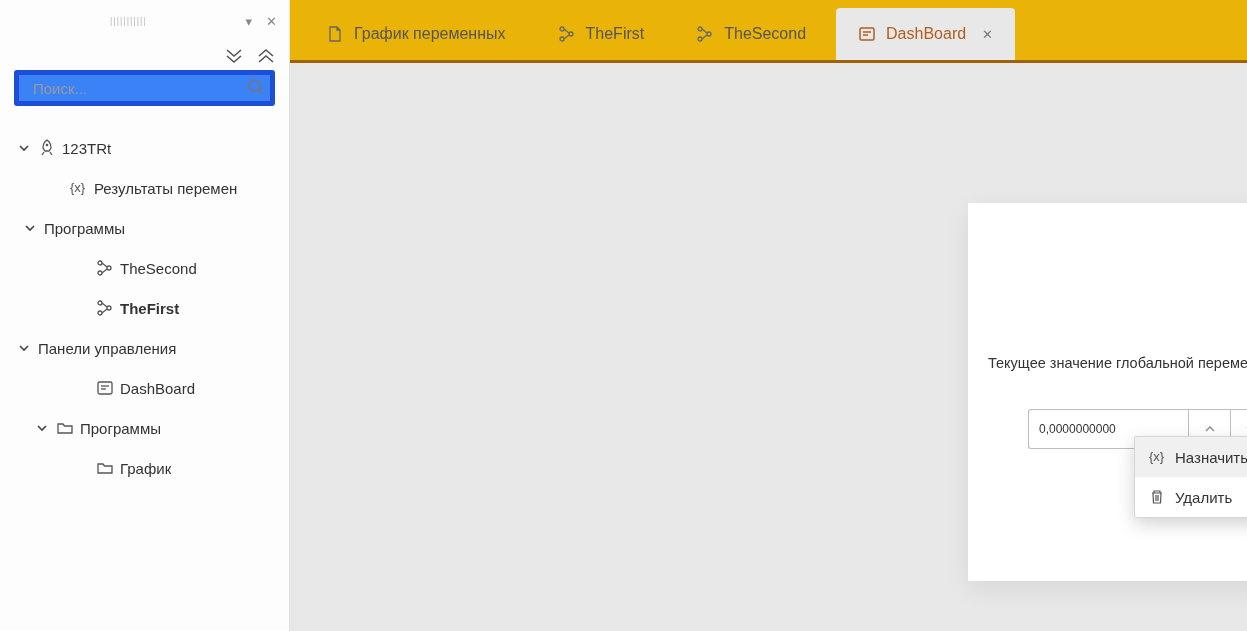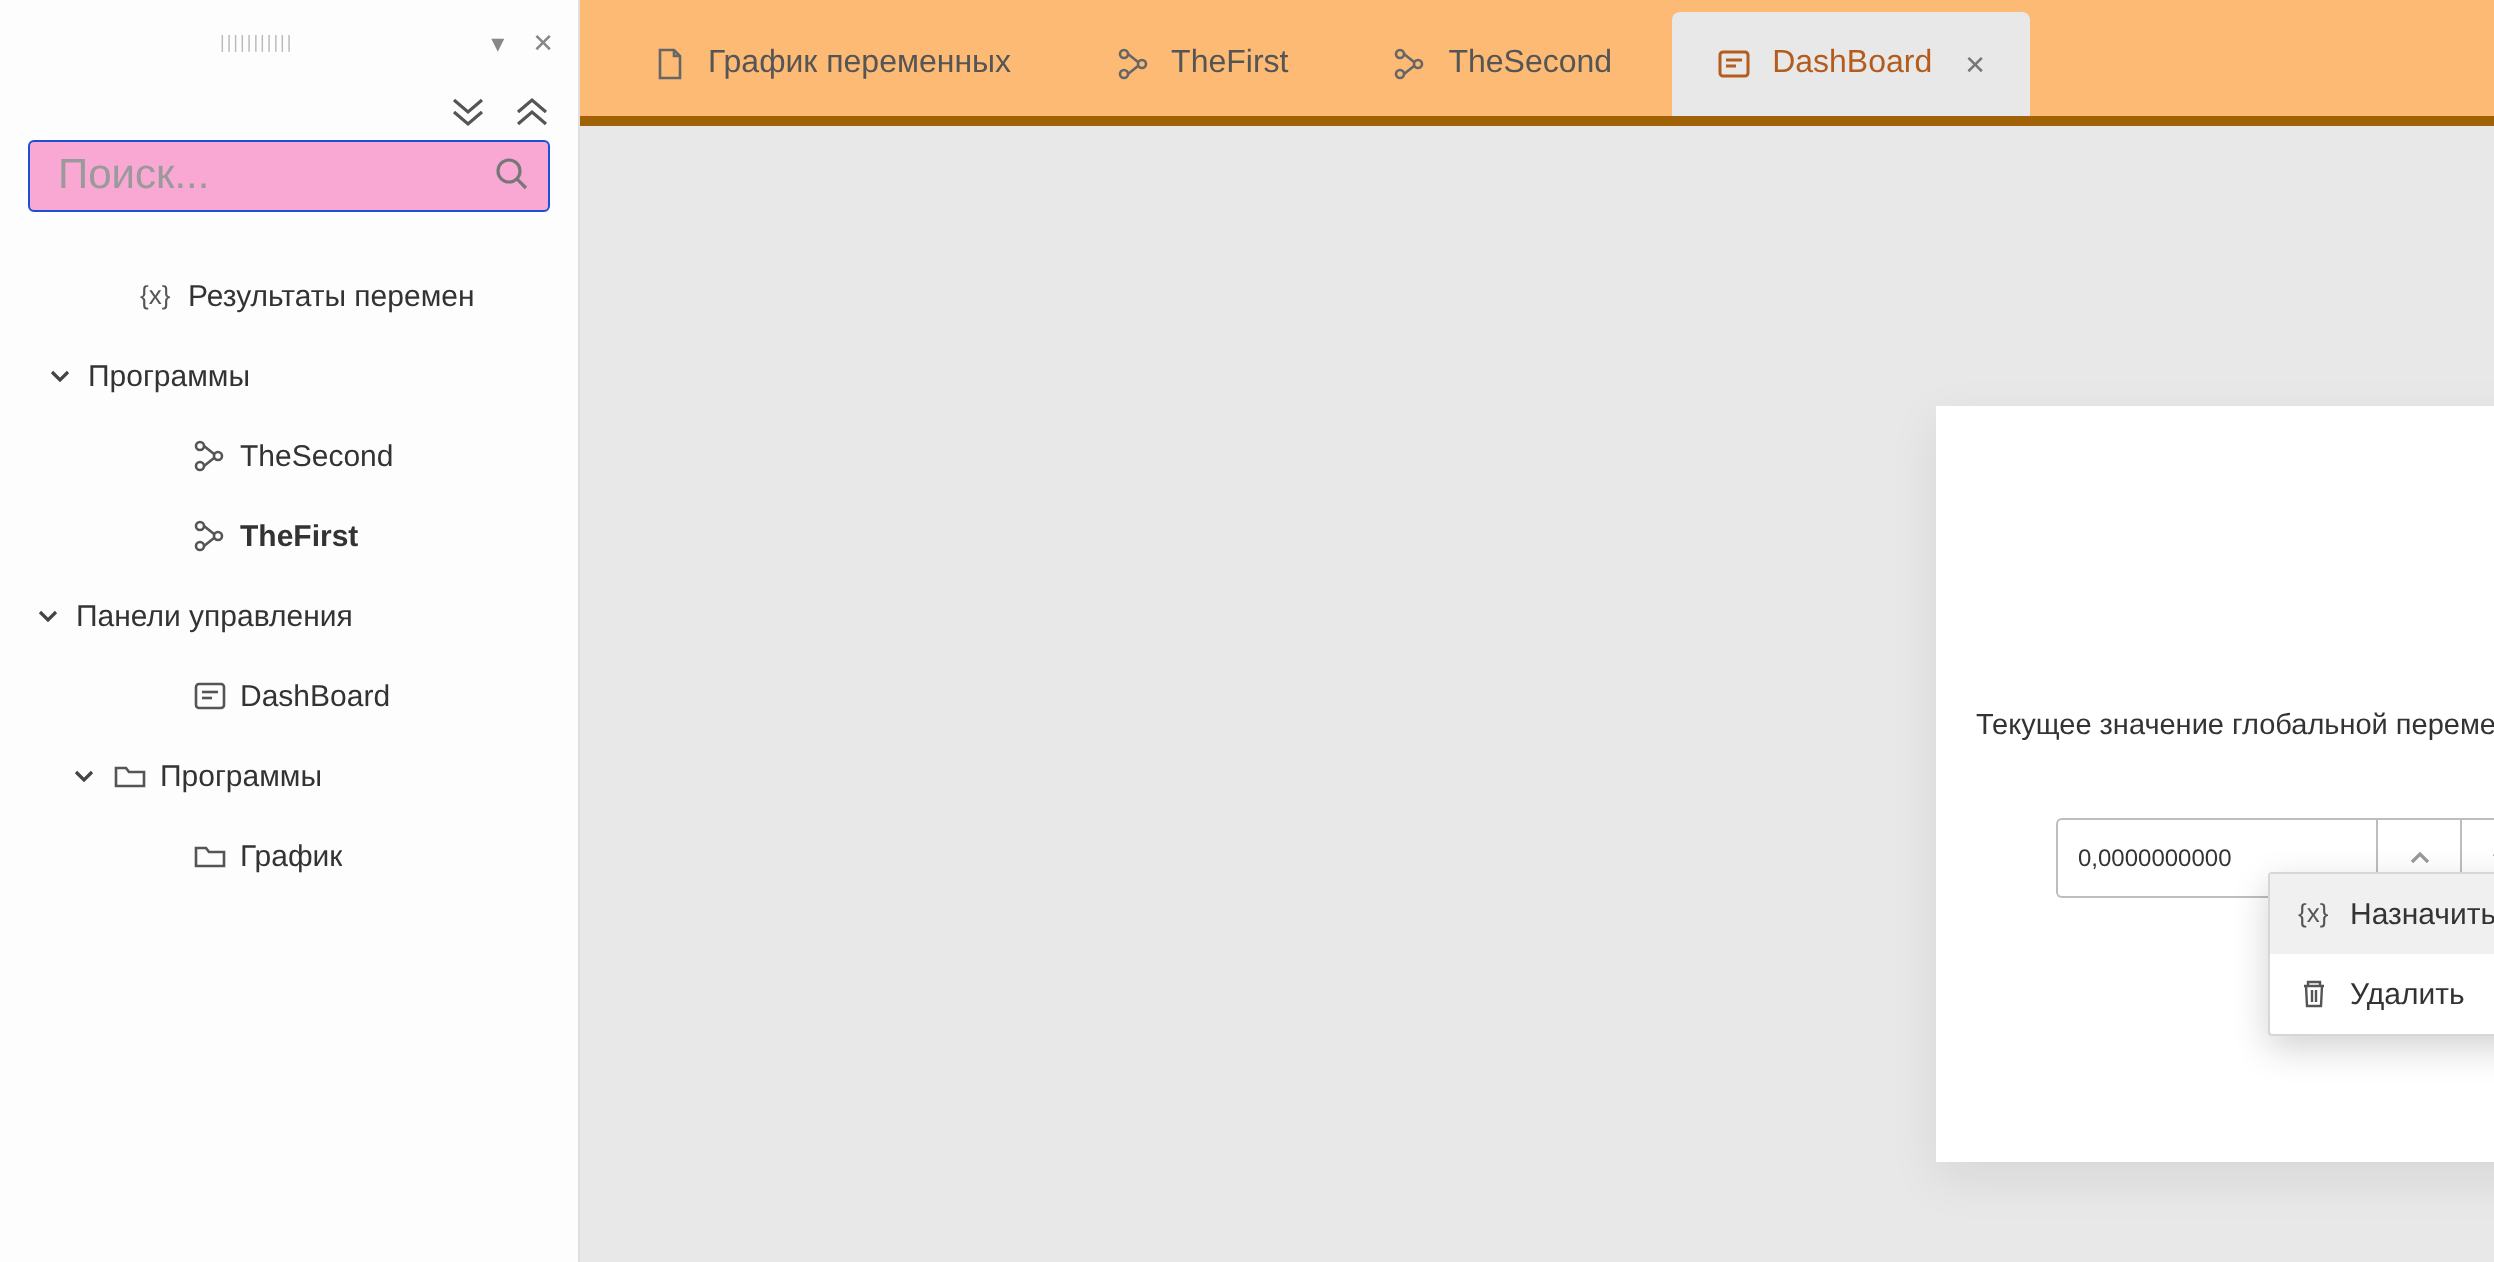--- a/index.html
+++ b/index.html
@@ -10,39 +10,39 @@
   .sidebar-top { height: 70px; position: relative; }
   .grip { position: absolute; top: 16px; left: 110px; color: #bbb; font-size: 9px; letter-spacing: 1px; }
   .top-icons { position: absolute; top: 14px; right: 12px; display: flex; gap: 14px; color: #888; }
   .top-icons span { cursor: pointer; font-size: 13px; }
   .chevrons-row { position: absolute; bottom: 6px; right: 14px; display: flex; gap: 14px; }
   .chevrons-row .chev { cursor: pointer; color: #555; }
   
   .search-wrap { padding: 0 14px 14px 14px; }
   .search-box { position: relative; }
   .search-box input {
-    width: 100%; height: 36px; border: 1px solid #1d4ed8; border-radius: 3px;
-    padding: 0 36px 0 14px; font-size: 21px; color: #333; background: #f9a8d4;
+    width: 100%; height: 36px; border: 5px solid #1d4ed8; border-radius: 3px;
+    padding: 0 36px 0 14px; font-size: 15px; color: #333; background: #3b82f6;
   }
   .search-box input::placeholder { color: #9a9a9a; }
   .search-box .sicon { position: absolute; right: 10px; top: 8px; color: #777; }
   
   .tree { padding: 8px 0 0 0; font-size: 15px; }
   .tree-row { display: flex; align-items: center; height: 40px; padding-left: 18px; cursor: pointer; }
   .tree-row.level1 { padding-left: 18px; }
   .tree-row.level2 { padding-left: 70px; }
   .tree-row.level2b { padding-left: 96px; }
   .tree-row .tog { width: 20px; color: #444; font-size: 13px; }
   .tree-row .ticon { width: 24px; display: flex; align-items: center; color: #555; }
   .tree-row .tlabel { color: #333; white-space: nowrap; overflow: hidden; text-overflow: clip; }
   .tree-row.bold .tlabel { font-weight: 600; }
   
   
   .main { flex: 1; display: flex; flex-direction: column; background: #e8e8e8; }
-  .tabs { height: 63px; display: flex; align-items: flex-end; background: #fdba74; border-bottom: 5px solid #a16207; padding-left: 14px; gap: 8px; }
+  .tabs { height: 63px; display: flex; align-items: flex-end; background: #eab308; border-bottom: 3px solid #a16207; padding-left: 14px; gap: 8px; }
   .tab { display: flex; align-items: center; height: 52px; padding: 0 22px; gap: 10px; color: #555; cursor: pointer; font-size: 16px; border-top-left-radius: 4px; border-top-right-radius: 4px; }
   .tab.active { background: #e8e8e8; color: #b35c1e; }
   .tab.active .tab-ic { color: #b35c1e; }
   .tab .tab-ic { display: flex; align-items: center; }
   .tab .close { margin-left: 6px; color: #777; font-size: 13px; }
   
   .canvas { flex: 1; position: relative; }
   .panel {
     position: absolute; left: 678px; top: 140px; width: 378px; height: 378px;
     background: #fff; box-shadow: 0 8px 24px rgba(0,0,0,0.08);
@@ -103,20 +103,34 @@
       <span class="sicon">
         <svg width="18" height="18" viewBox="0 0 18 18">
             <circle cx="7.5" cy="7.5" r="5.5" stroke="#777" stroke-width="1.6" fill="none"></circle>
             <line x1="11.8" y1="11.8" x2="16" y2="16" stroke="#777" stroke-width="1.6"></line>
           </svg>
       </span>
     </div>
   </div>
 
   <div class="tree">
+    <div class="tree-row level1">
+      <span class="tog">
+        <svg width="12" height="12" viewBox="0 0 12 12">
+            <path d="M2 4 L6 8 L10 4" stroke="#444" stroke-width="1.6" fill="none"></path>
+          </svg>
+      </span>
+      <span class="ticon">
+        <svg width="18" height="18" viewBox="0 0 18 18">
+            <path d="M9 1 C12 3 13 6 13 9 L11 12 L7 12 L5 9 C5 6 6 3 9 1 Z M6 13 L4 16 M12 13 L14 16" stroke="#555" stroke-width="1.3" fill="none"></path>
+            <circle cx="9" cy="6" r="1.3" fill="#555"></circle>
+          </svg>
+      </span>
+      <span class="tlabel">123TRt</span>
+    </div>
 
     <div class="tree-row level2">
       <span class="ticon">
         <svg width="18" height="18" viewBox="0 0 18 18">
             <text x="0" y="13" font-size="13" fill="#555" font-family="monospace">{x}</text>
           </svg>
       </span>
       <span class="tlabel">Результаты перемен</span>
     </div>
 

